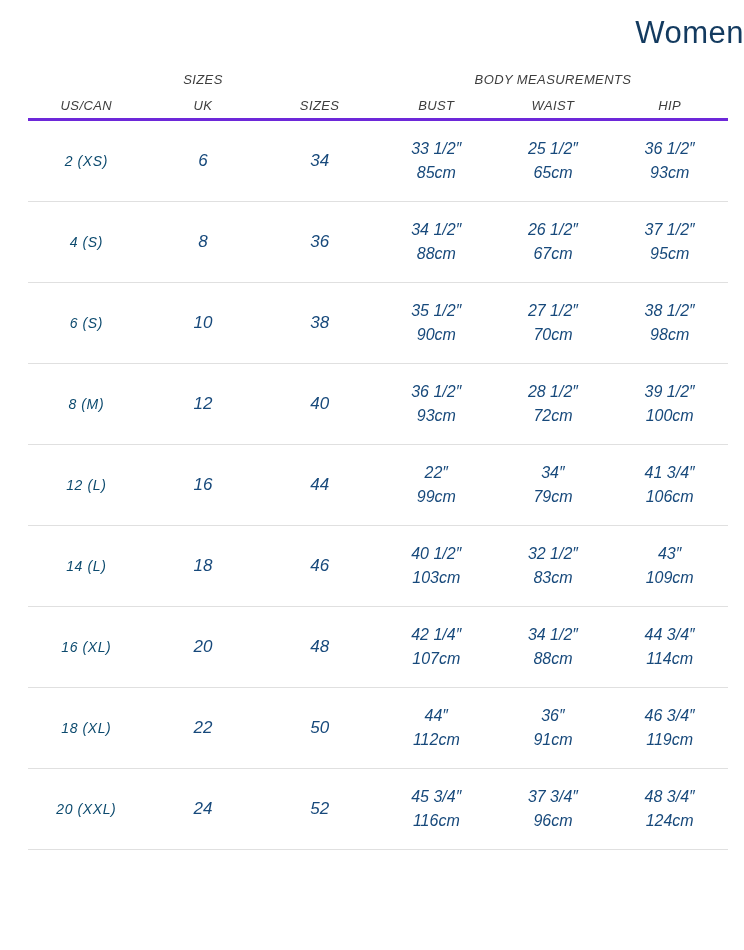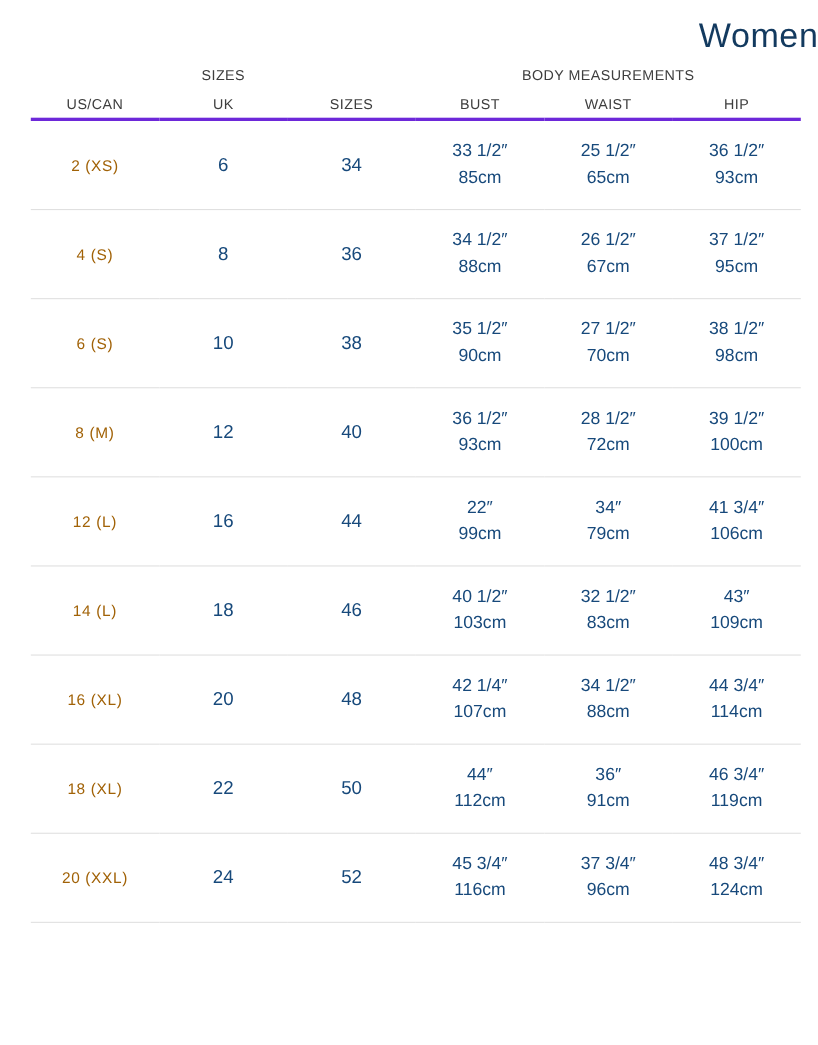--- a/index.html
+++ b/index.html
@@ -19,23 +19,24 @@
     margin: 14px 0 0 28px;
     font-size: 31px;
     font-weight: 400;
     letter-spacing: 0.5px;
     color: #133a5f;
     line-height: 38px;
     text-align: right;
   }
   table.size-chart {
     width: 700px;
-    margin: 3px 0 0 28px;
+    margin: 14px 0 0 28px;
     border-collapse: collapse;
     table-layout: fixed;
+    font-style: italic;
   }
   thead th {
     font-weight: 400;
     font-size: 13px;
     color: #3e3e3e;
     text-align: center;
     letter-spacing: 0.4px;
     padding: 0;
   }
   tr.group-row th {
@@ -51,21 +52,21 @@
     height: 80px;
     padding: 0;
     text-align: center;
     vertical-align: middle;
     border-bottom: 1px solid #e0e0e0;
     color: #17497b;
     font-size: 17px;
     font-weight: 500;
   }
   tbody td.us-cell {
-    color: #a16207;
+    color: #0c4a6e;
     font-size: 14px;
     font-weight: 400;
     letter-spacing: 0.6px;
   }
   .meas-line {
     line-height: 24px;
     font-size: 16px;
     font-weight: 500;
     color: #17497b;
   }

